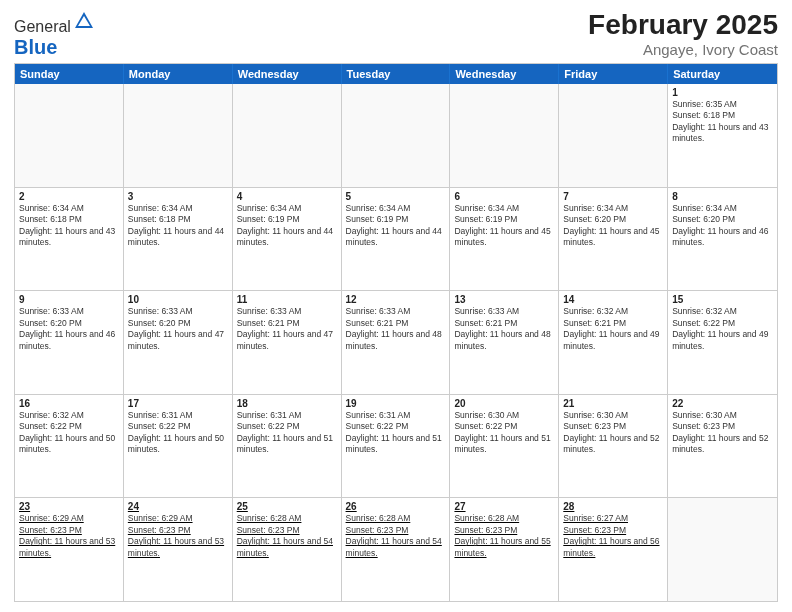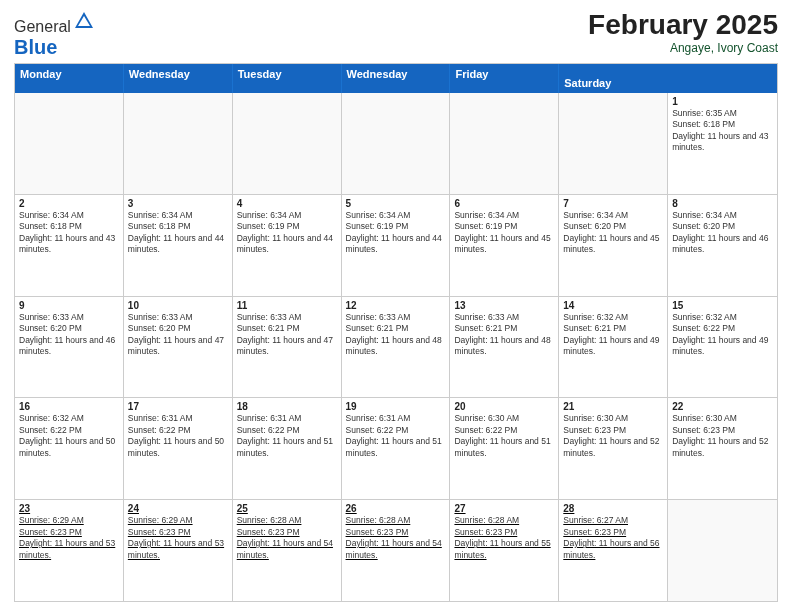--- a/index.html
+++ b/index.html
@@ -39,43 +39,43 @@
       text-align: right;
     }
     .month-year {
       font-size: 28px;
       font-weight: bold;
       color: #222;
       line-height: 1.1;
       text-align: right;
     }
     .location {
-      font-size: 12px;
-      color: #14532d;
+      font-size: 15px;
+      color: #737373;
     }
     .calendar {
       flex: 1;
       display: flex;
       flex-direction: column;
       border: 1px solid #ccc;
     }
     .cal-header {
       display: grid;
       grid-template-columns: repeat(7, 1fr);
       background: #1565C0;
     }
     .cal-header-cell {
       color: #fff;
       font-size: 11px;
       font-weight: bold;
       padding: 4px 5px;
       border-right: 1px solid #1a72d0;
       text-align: left;
     }
-    .cal-header-cell:last-child { border-right: none; margin-top: 9px; }
+    .cal-header-cell:last-child { border-right: none; }
     .cal-body {
       flex: 1;
       display: flex;
       flex-direction: column;
     }
     .cal-row {
       display: grid;
       grid-template-columns: repeat(7, 1fr);
       flex: 1;
       border-bottom: 1px solid #ccc;
@@ -118,20 +118,21 @@
       </div>
     </div>
     <div class="title-block">
       <div class="month-year">February 2025</div>
       <div class="location">Angaye, Ivory Coast</div>
     </div>
   </div>
 
   <div class="calendar">
     <div class="cal-header">
+    <div class="cal-header-cell">Sunday</div>
         <div class="cal-header-cell">Monday</div>
         <div class="cal-header-cell">Wednesday</div>
         <div class="cal-header-cell">Tuesday</div>
         <div class="cal-header-cell">Wednesday</div>
         <div class="cal-header-cell">Friday</div>
         <div class="cal-header-cell">Saturday</div>
       </div>
     <div class="cal-body">
     <div class="cal-row">
           <div class="cal-cell empty"></div>

